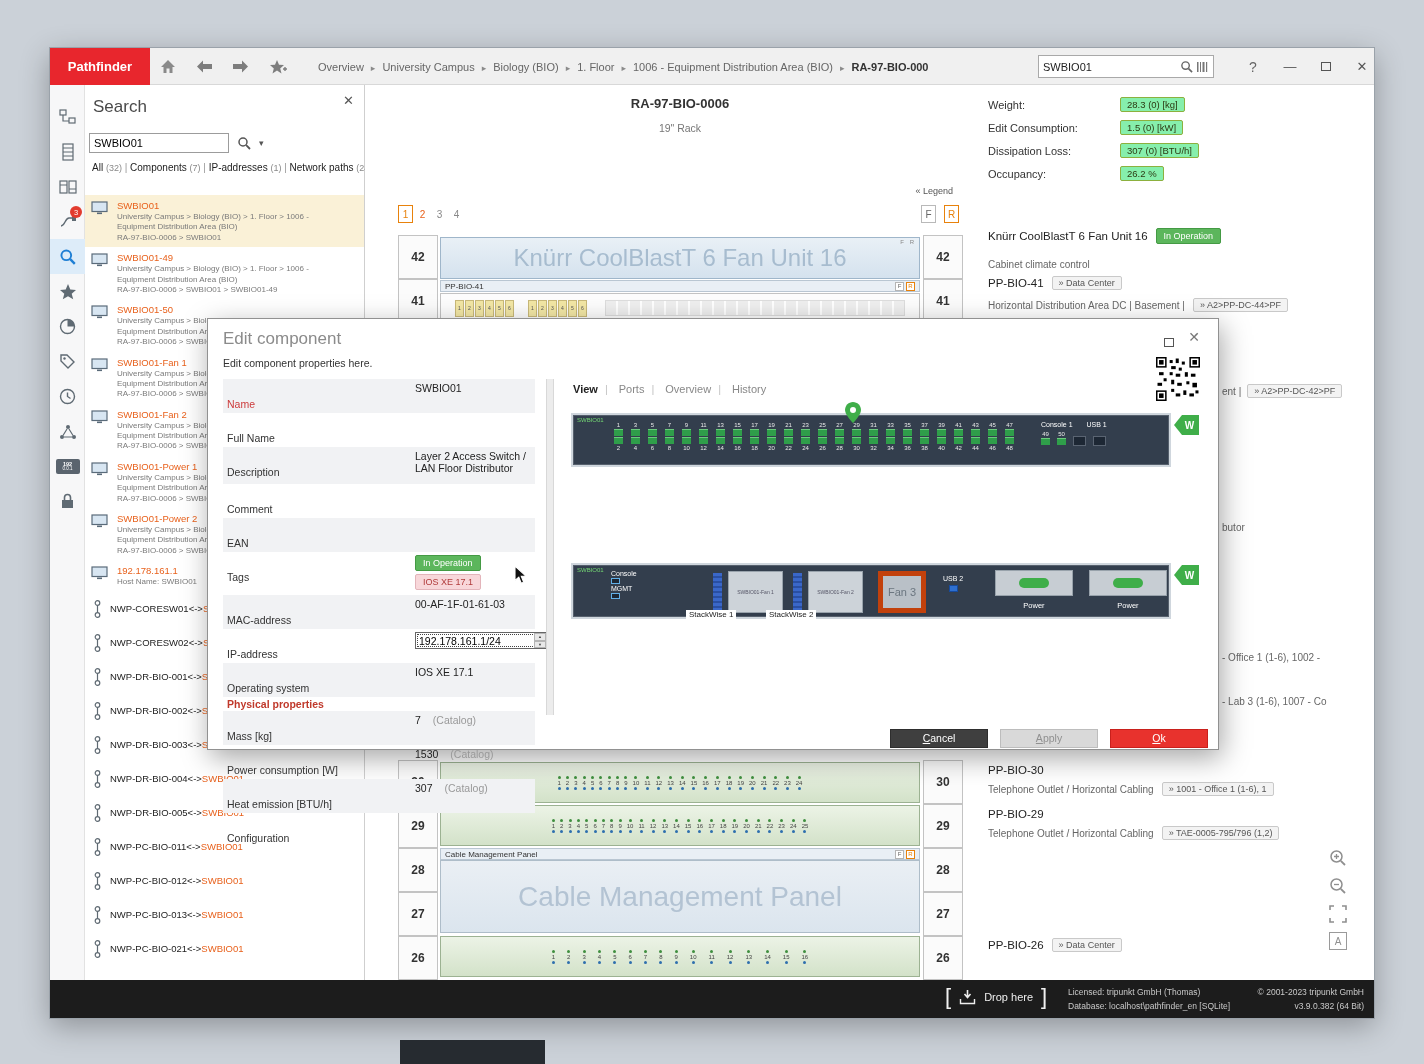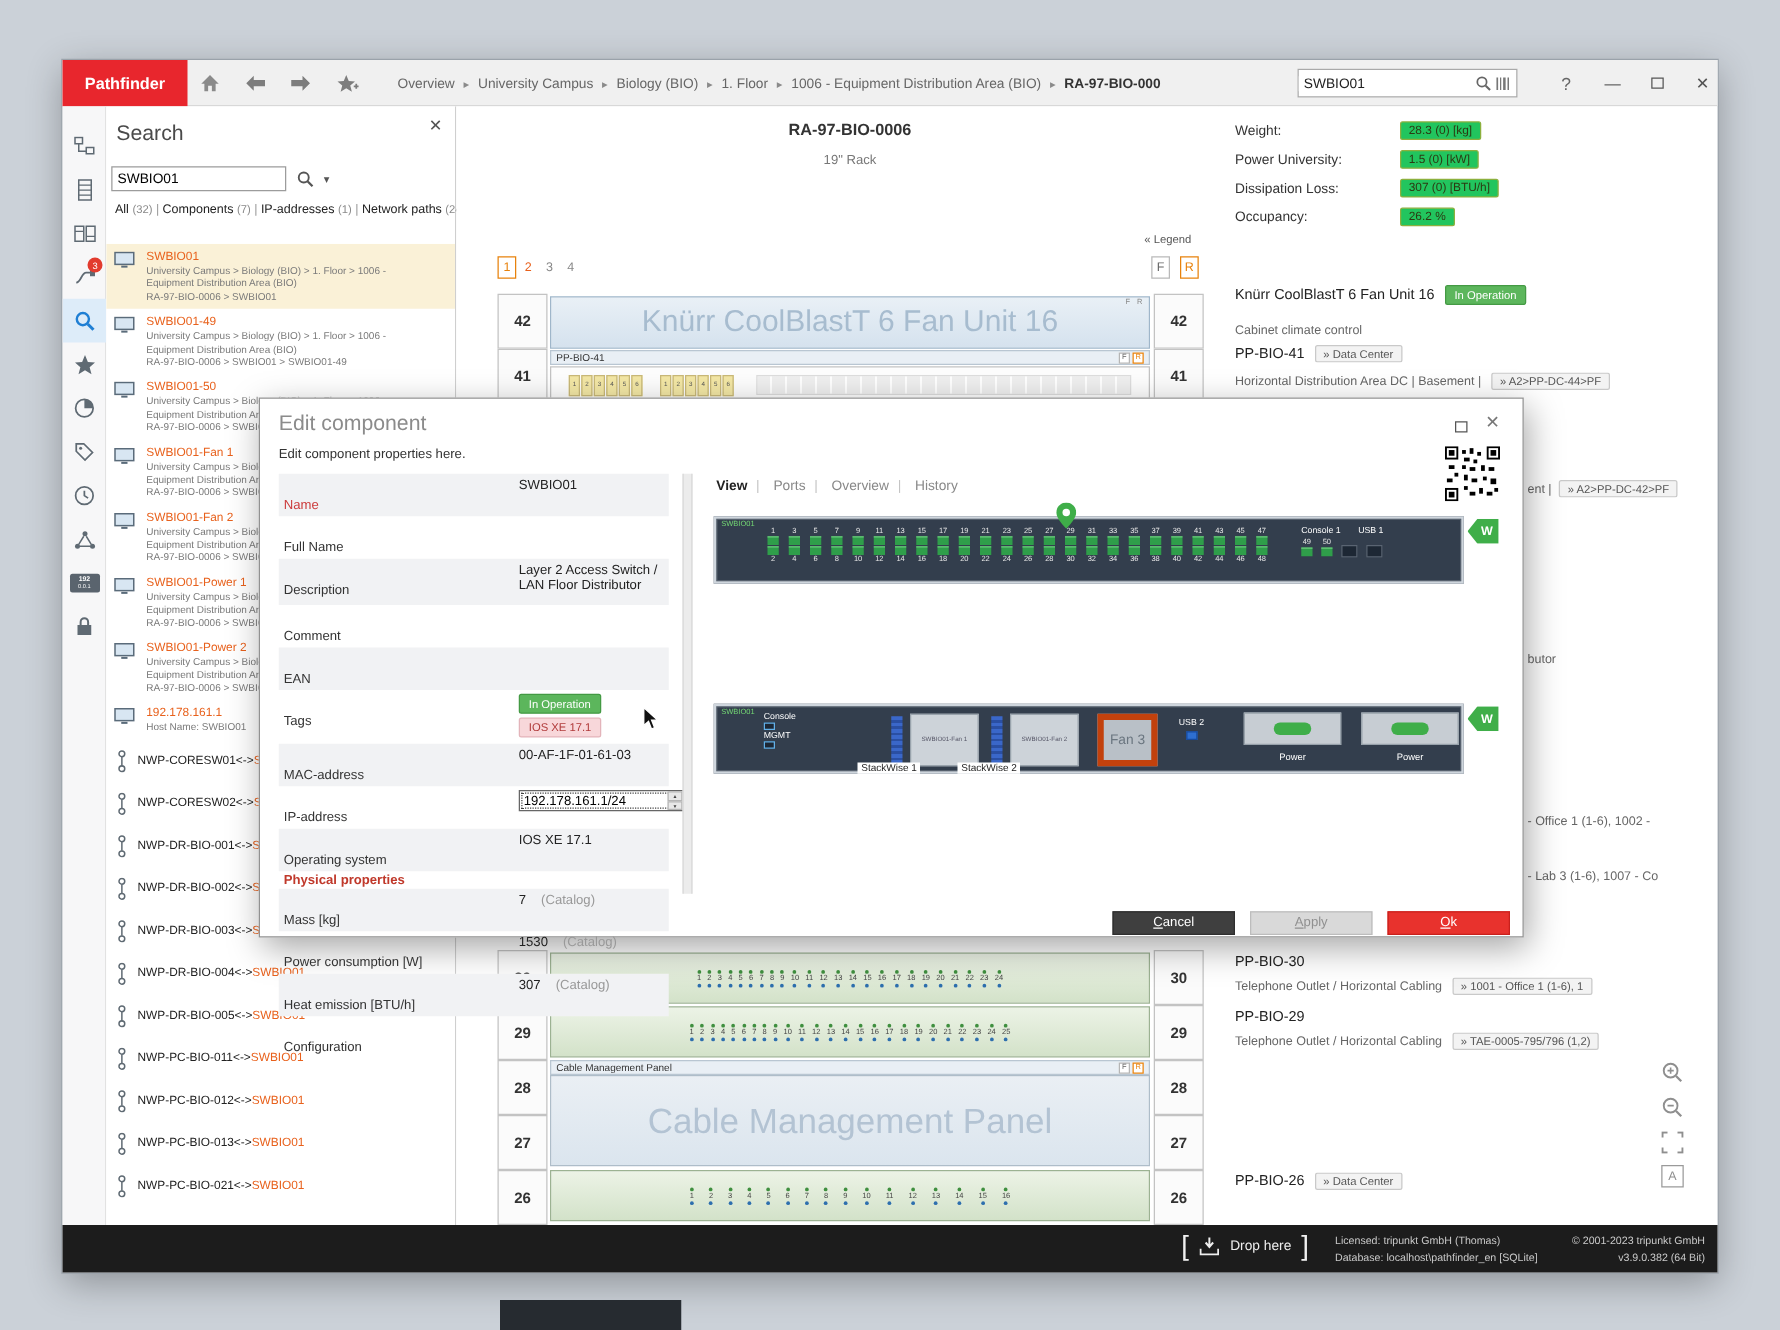--- a/index.html
+++ b/index.html
@@ -105,21 +105,21 @@
   .cmp-strip { top:763px; }
   .cmp-panel { position:absolute; left:75px; top:775px; width:480px; height:73px; border:1px solid #aebdc9;
                background:linear-gradient(#eaeff4,#dbe5ee); display:flex; align-items:center; justify-content:center; }
   .cmp-label { font-size:28px; color:#b3c3d3; white-space:nowrap; }
 
   
   .props { position:absolute; left:925px; top:0; bottom:0; width:399px; background:#fff; overflow:hidden; }
   .metrics { position:absolute; left:13px; top:8px; right:8px; }
   .mrow { height:23px; display:flex; align-items:center; }
   .mlabel { width:132px; font-size:11px; color:#333; }
-  .mbadge { background:#22c55e; border:1px solid #8cb03e; color:#2c3a12; font-size:9.5px; padding:1px 6px; border-radius:2px; white-space:nowrap; }
+  .mbadge { background:#86efac; border:1px solid #8cb03e; color:#2c3a12; font-size:9.5px; padding:1px 6px; border-radius:2px; white-space:nowrap; }
   .pblock { position:absolute; left:13px; right:4px; white-space:nowrap; overflow:hidden; }
   .pname { font-size:11.5px; color:#222; }
   .prow { display:flex; align-items:center; gap:8px; }
   .gbadge { background:#5cb65c; border:1px solid #449a44; color:#fff; font-size:9px; padding:2px 7px; border-radius:2px; }
   .lbadge { background:#f3f3f3; border:1px solid #c9c9c9; color:#555; font-size:9px; padding:1px 6px; border-radius:2px; white-space:nowrap; }
   .pdesc { font-size:10px; color:#666; }
   .frag { position:absolute; left:247px; right:0; display:flex; gap:6px; align-items:center; white-space:nowrap; overflow:hidden; }
   .tools { position:absolute; right:26px; top:763px; display:flex; flex-direction:column; gap:8px; align-items:center; }
   .toolbox { width:20px; height:20px; display:flex; align-items:center; justify-content:center; color:#8f8f8f; }
   .fontbox { width:18px; height:18px; border:1px solid #9a9a9a; font-size:10px; color:#8f8f8f; display:flex; align-items:center; justify-content:center; }
@@ -1027,21 +1027,21 @@
       </div>
 
       <div class="props">
         <div class="metrics">
 
         <div class="mrow">
               <span class="mlabel">Weight:</span>
               <span class="mbadge">28.3 (0) [kg]</span>
             </div>
             <div class="mrow">
-              <span class="mlabel">Power University:</span>
+              <span class="mlabel">Edit Consumption:</span>
               <span class="mbadge">1.5 (0) [kW]</span>
             </div>
             <div class="mrow">
               <span class="mlabel">Dissipation Loss:</span>
               <span class="mbadge">307 (0) [BTU/h]</span>
             </div>
             <div class="mrow">
               <span class="mlabel">Occupancy:</span>
               <span class="mbadge">26.2 %</span>
             </div>

